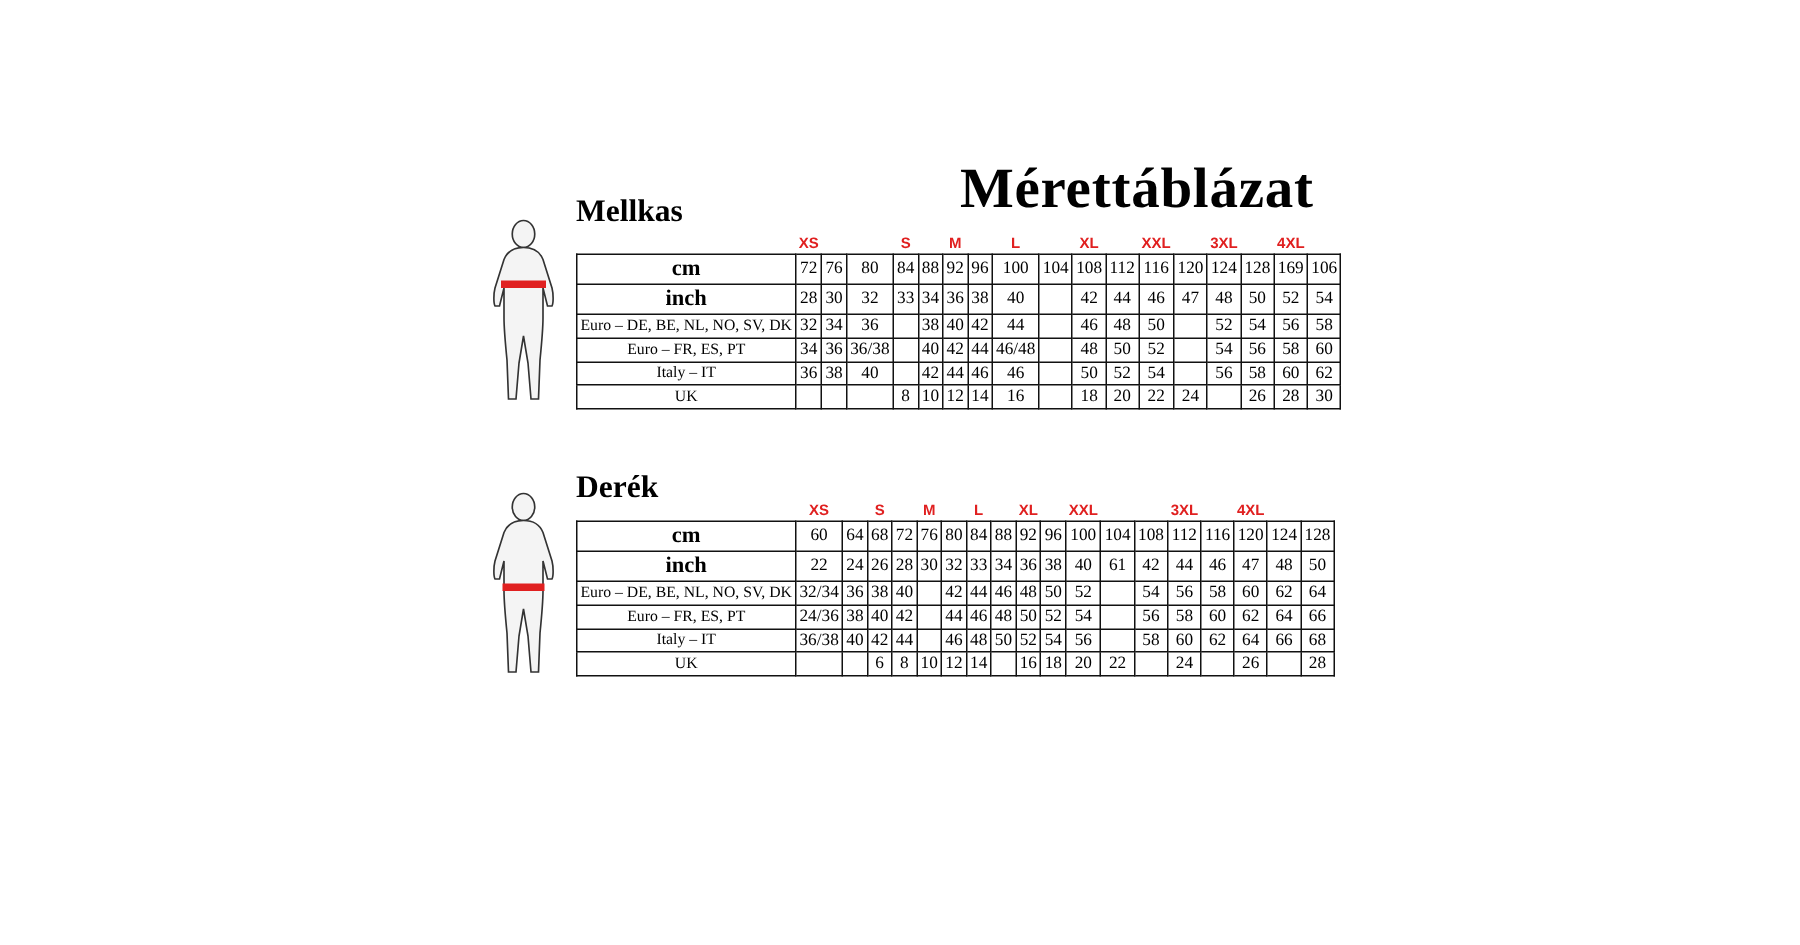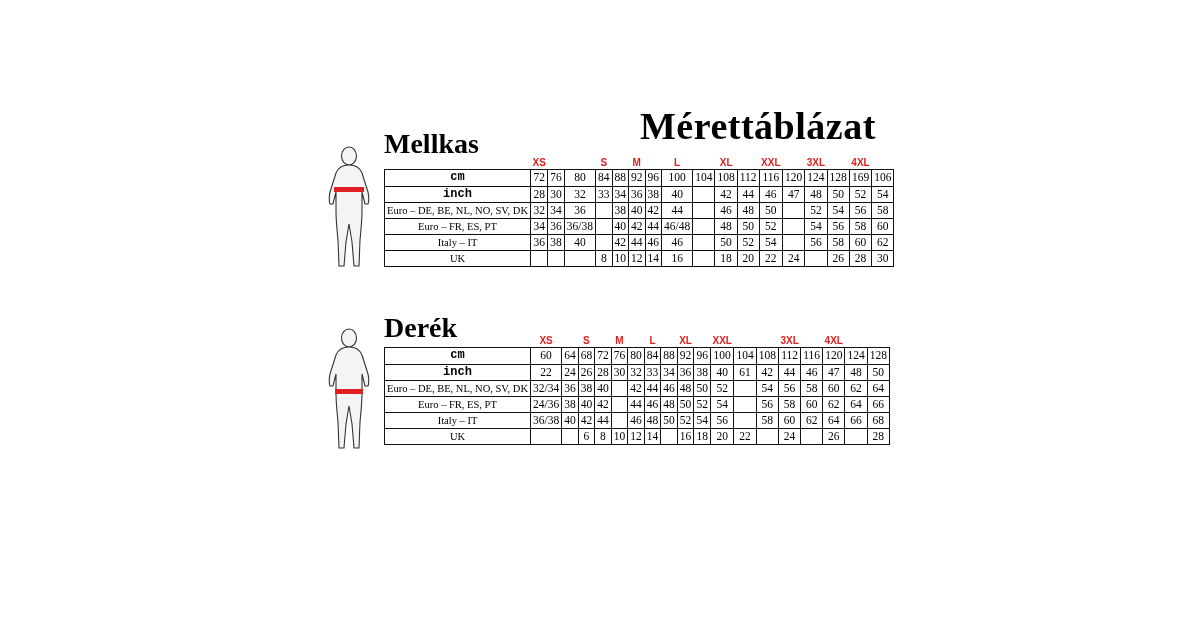--- a/index.html
+++ b/index.html
@@ -24,21 +24,21 @@
 
   .section{position:absolute;}
   .sec-chest{left:322px; top:128px;}
   .sec-waist{left:322px; top:312px;}
 
   .sec-head{
     position:absolute;
     left:62px; top:0px;
     font-family:"Liberation Serif", serif;
     font-weight:bold;
-    font-size:28px;
+    font-size:21px;
   }
 
   .figure{position:absolute;left:0;top:18px;width:54px;height:126px;}
   .sec-waist .figure{top:16px;height:124px;}
 
   table.sz{
     position:absolute;
     left:62px;
     border-collapse:collapse;
     font-family:"Liberation Serif", serif;
@@ -65,21 +65,21 @@
     font-family:"Liberation Sans", sans-serif;
     padding-bottom:1px;
   }
   td.rowlab{
     text-align:left;
     padding-left:4px;
     padding-right:6px;
     font-size:11.5px;
     white-space:nowrap;
   }
-  td.rowlab.bold{font-weight:bold;font-size:12px;font-family:Liberation Mono, monospace;}
+  td.rowlab.bold{font-weight:bold;font-size:15px;}
   td.rowlab.small{font-size:10.5px;line-height:1.05;}
   td.v{width:20px;}
   td.v.w2{width:26px;margin-top:12px;}
 </style>
 </head>
 <body>
 
 <div class="page">
 
   <div class="title">Mérettáblázat</div>

